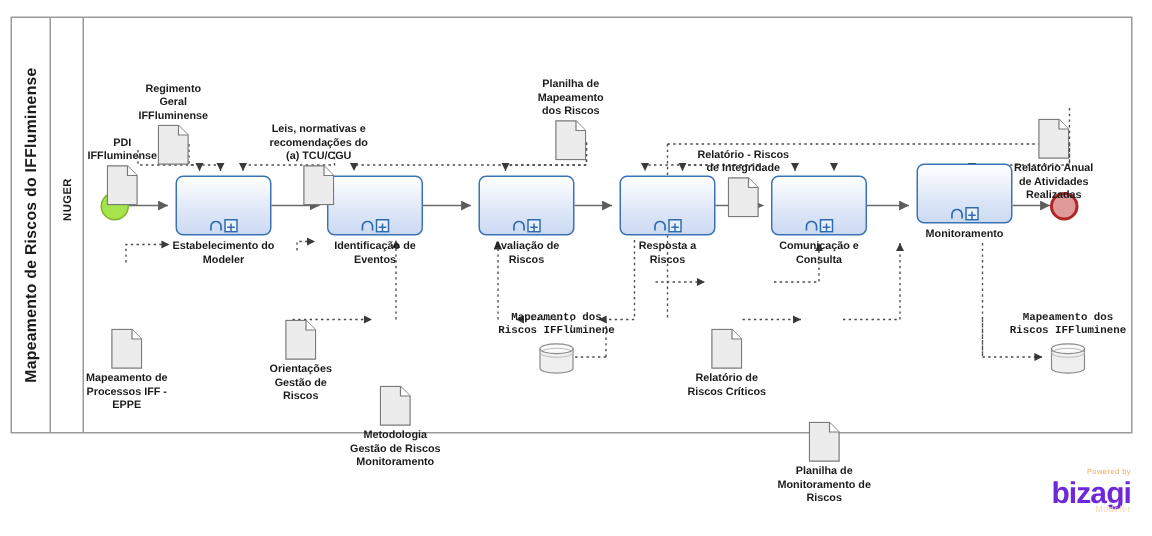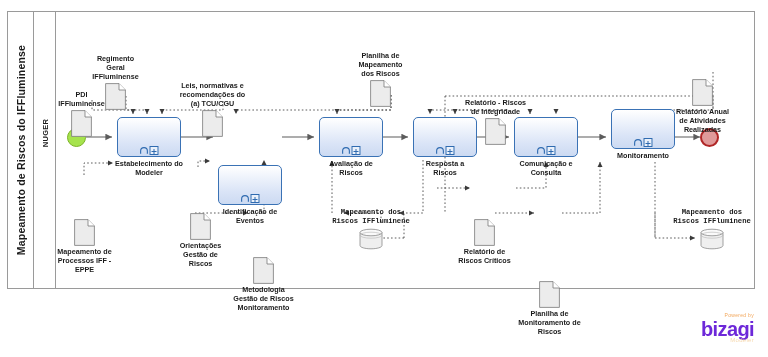--- a/index.html
+++ b/index.html
@@ -174,21 +174,21 @@
     <span class="markers">
       <svg class="m-manual" viewBox="0 0 12 10">
         <path d="M1.5,8.5 L1.5,5 A4.5,4.5 0 0 1 10.5,5 L10.5,8.5" fill="none" stroke="#2f6bb0" stroke-width="1.5"></path>
       </svg>
       <span class="m-sub"></span>
     </span>
     <span class="task-label">Estabelecimento do
 Modeler</span>
   </div>
 
-  <div class="task" style="left:218px;top:117px;margin-top:48px;">
+  <div class="task" style="left:218px;top:117px;">
     <span class="markers">
       <svg class="m-manual" viewBox="0 0 12 10">
         <path d="M1.5,8.5 L1.5,5 A4.5,4.5 0 0 1 10.5,5 L10.5,8.5" fill="none" stroke="#2f6bb0" stroke-width="1.5"></path>
       </svg>
       <span class="m-sub"></span>
     </span>
     <span class="task-label">Identificação de
 Eventos</span>
   </div>
 

